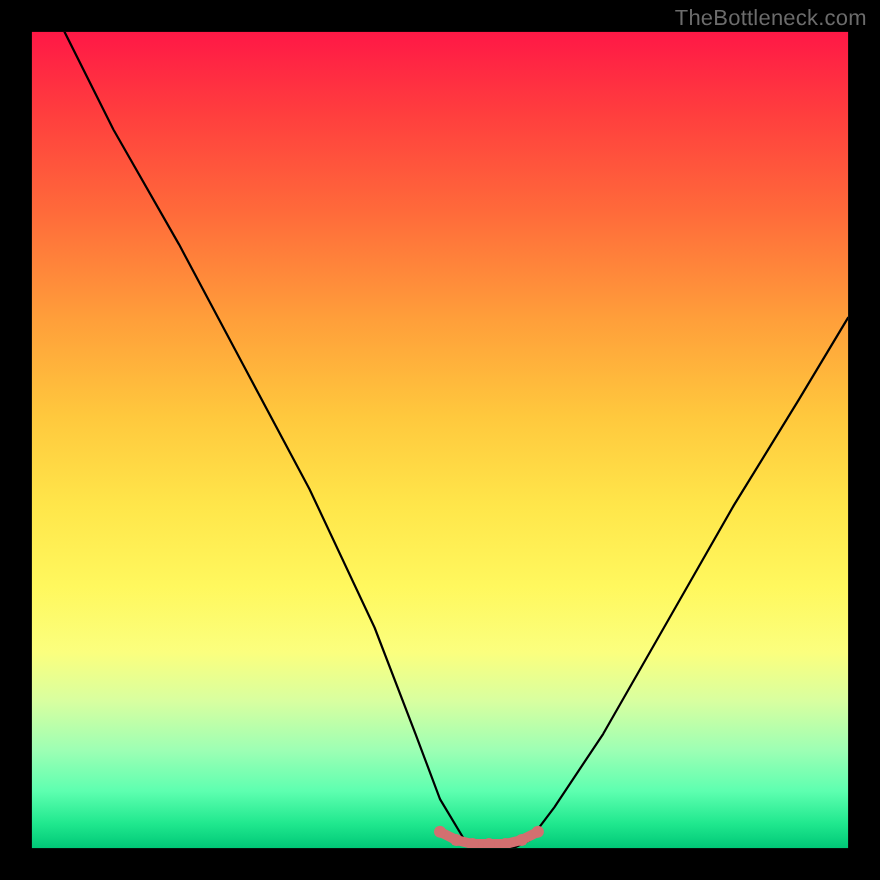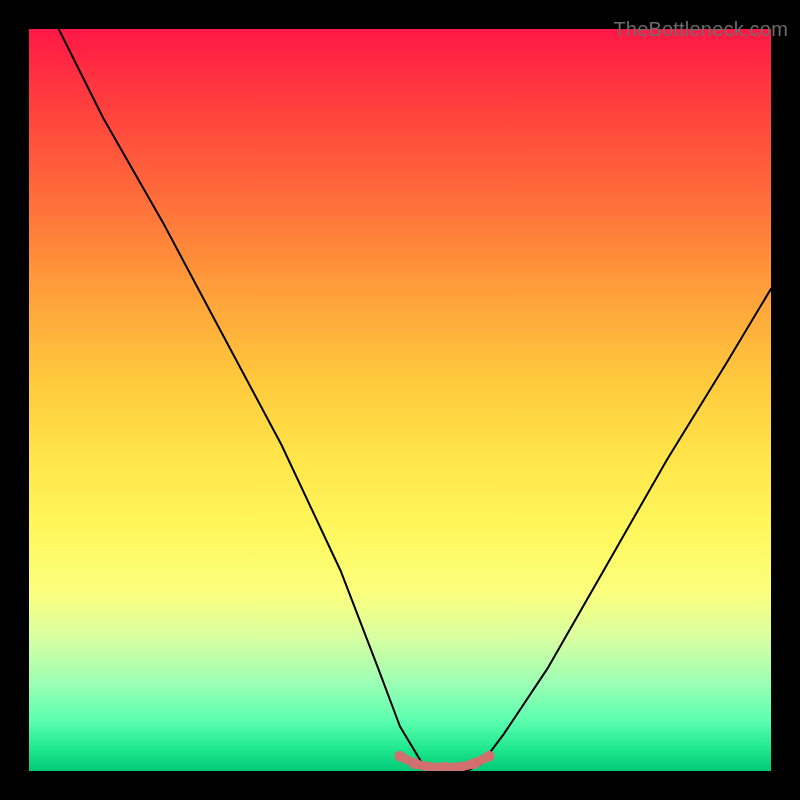--- a/index.html
+++ b/index.html
@@ -50,21 +50,20 @@
     display: block;
   }
   .watermark {
     position: absolute;
     top: 6px;
     right: 12px;
     color: #6c6c6c;
     font-size: 20px;
     letter-spacing: 0.2px;
     user-select: none;
-    margin-top: 12px;
   }
 </style>
 </head>
 <body>
 
 <div class="frame">
 
   <div class="plot-area">
     <svg viewBox="0 0 742 742" preserveAspectRatio="none">
       <path id="main-curve" fill="none" stroke="#000000" stroke-width="2" stroke-linejoin="round" stroke-linecap="round" d="M29.7 0.0 L74.2 89.0 L133.6 192.9 L192.9 304.2 L252.3 415.5 L311.6 541.7 L348.7 638.1 L371.0 697.5 L393.3 734.6 L415.5 742.0 L437.8 742.0 L452.6 734.6 L474.9 704.9 L519.4 638.1 L578.8 534.2 L638.1 430.4 L697.5 333.9 L742.0 259.7"></path>

